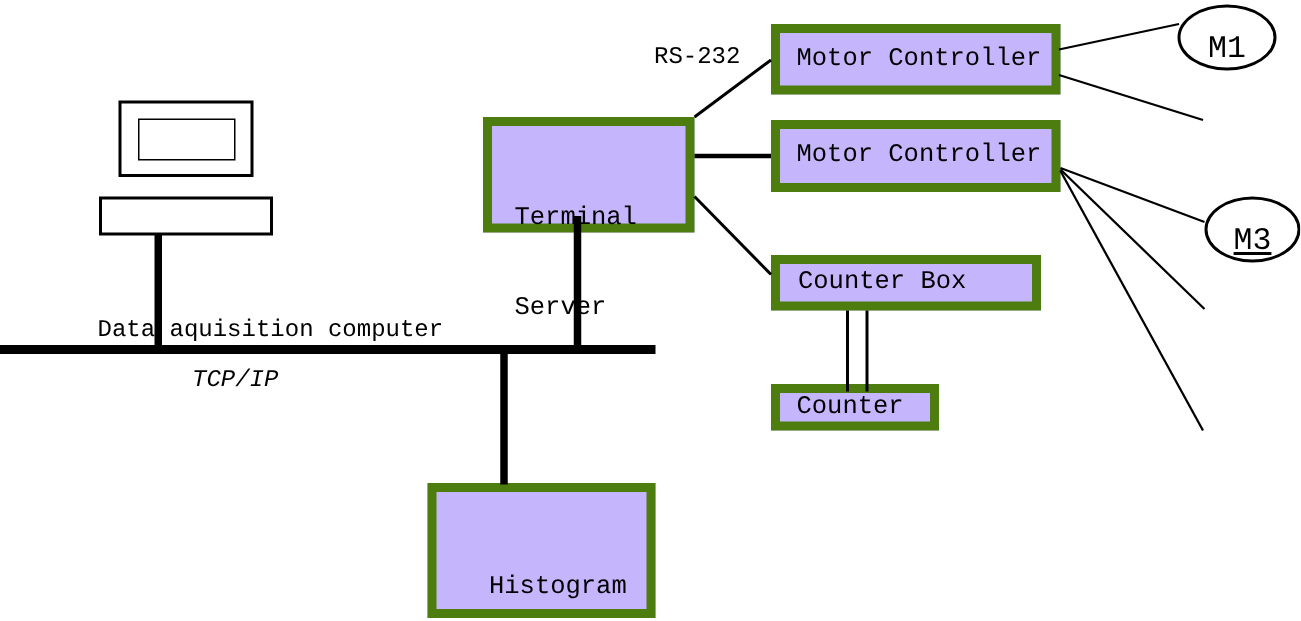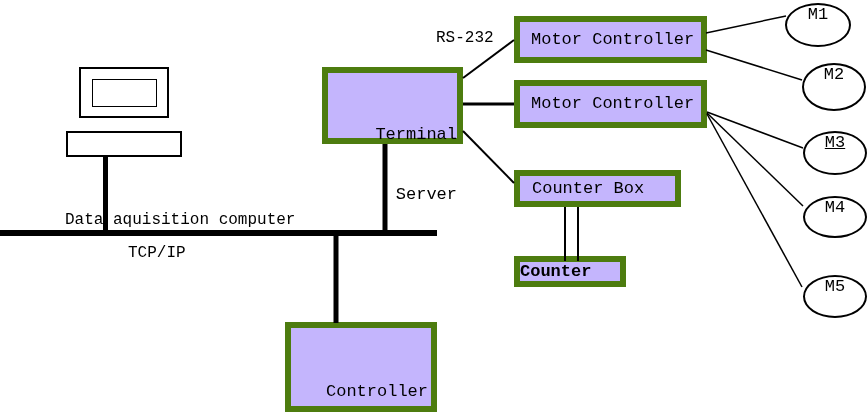--- a/index.html
+++ b/index.html
@@ -37,23 +37,23 @@
     display: flex;
     align-items: center;
   }
   .ellipse {
     position: absolute;
     box-sizing: border-box;
     border: 2px solid #000000;
     border-radius: 50%;
     background: #ffffff;
     display: flex;
-    align-items: flex-start;
+    align-items: flex-end;
     justify-content: center;
-    font-size: 17px;
+    font-size: 21px;
     z-index: 2;
   }
   .freelabel {
     position: absolute;
     font-size: 16px;
     line-height: 18px;
     white-space: pre;
     z-index: 1;
   }
   .iconpart {
@@ -89,56 +89,47 @@
     <line x1="565" y1="207" x2="565" y2="261" stroke="#000" stroke-width="2"></line>
     <line x1="578" y1="207" x2="578" y2="261" stroke="#000" stroke-width="2"></line>
   </svg>
 
   <div class="iconpart" style="left:79px; top:67px; width:90px; height:51px;"></div>
   <div class="iconpart" style="left:92px; top:79px; width:65px; height:28px; border-width:1.5px;"></div>
   <div class="iconpart" style="left:66px; top:131px; width:116px; height:26px;"></div>
 
   <div class="freelabel" style="left:65px; top:171px;margin-top:40px;">Data aquisition computer</div>
 
-  <div class="freelabel" style="left:128px; top:244px;">TCP/IP</div>
+  <div class="freelabel" style="left:128px; top:244px;font-style:italic;">TCP/IP</div>
   <div class="freelabel" style="left:436px; top:29px;">RS-232</div>
 
-  <div class="node" style="left:322px; top:67px; width:141px; height:77px; padding:12px 0 0 15px;text-align:right;">
+  <div class="node" style="left:322px; top:78px; width:141px; height:77px; padding:12px 0 0 15px;">
     <div>Terminal</div>
     <div>Server</div>
   </div>
 
   <div class="node vcenter" style="left:514px; top:16px; width:193px; height:47px; padding-left:11px;">
     <span>Motor Controller</span>
   </div>
   <div class="node vcenter" style="left:514px; top:80px; width:193px; height:48px; padding-left:11px;">
     <span>Motor Controller</span>
   </div>
 
-  <div class="node vcenter" style="left:514px; top:170px; width:167px; height:37px; padding-left:12px;">
+  <div class="node vcenter" style="left:514px; top:170px; width:180px; height:37px; padding-left:12px;">
     <span>Counter Box</span>
   </div>
-  <div class="node vcenter" style="left:514px; top:256px; width:112px; height:31px; font-weight:bold;">
+  <div class="node vcenter" style="left:514px; top:256px; width:112px; height:31px; padding-left:11px;">
     <span>Counter</span>
   </div>
 
   <div class="node" style="left:285px; top:322px; width:152px; height:90px; padding:14px 0 0 35px;">
-    <div>Controller</div>
+    <div>Histogram</div>
     
   </div>
 
   <div class="ellipse" style="left:785px; top:3px; width:66px; height:44px;">
     <span>M1</span>
   </div>
-  <div class="ellipse" style="left:802px; top:63px; width:64px; height:48px;">
-    <span>M2</span>
-  </div>
   <div class="ellipse" style="left:803px; top:131px; width:64px; height:44px;text-decoration:underline;">
     <span>M3</span>
-  </div>
-  <div class="ellipse" style="left:803px; top:196px; width:64px; height:42px;">
-    <span>M4</span>
-  </div>
-  <div class="ellipse" style="left:803px; top:275px; width:64px; height:43px;">
-    <span>M5</span>
   </div>
 
 </div>
 
 </body></html>

